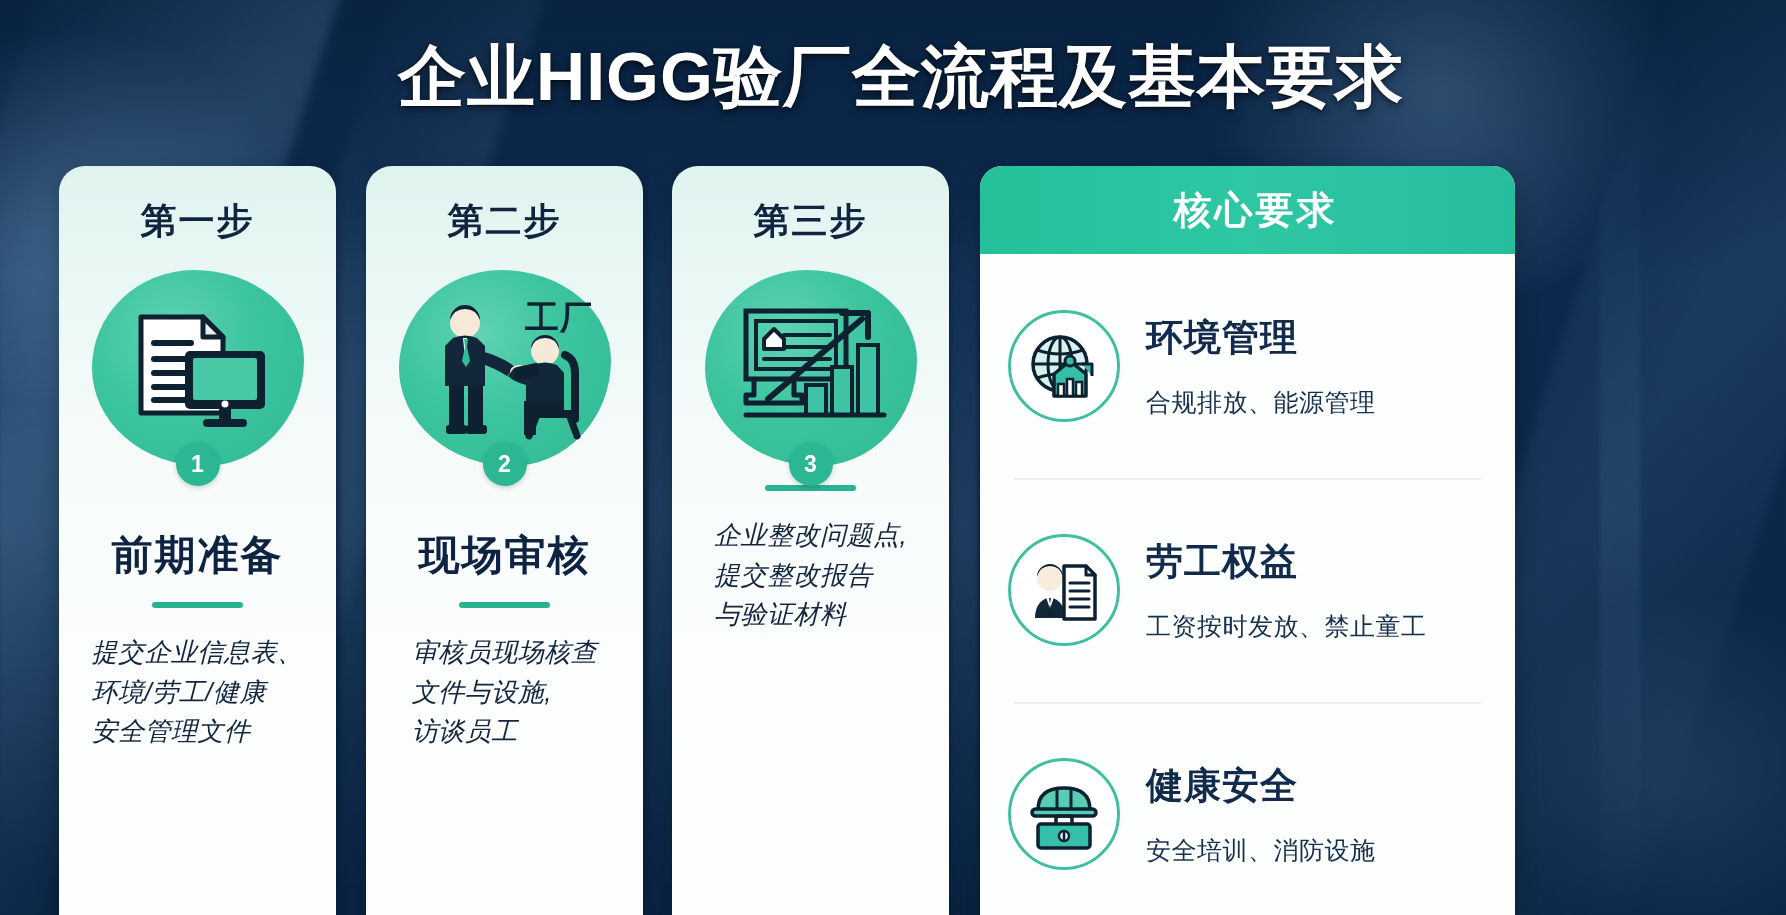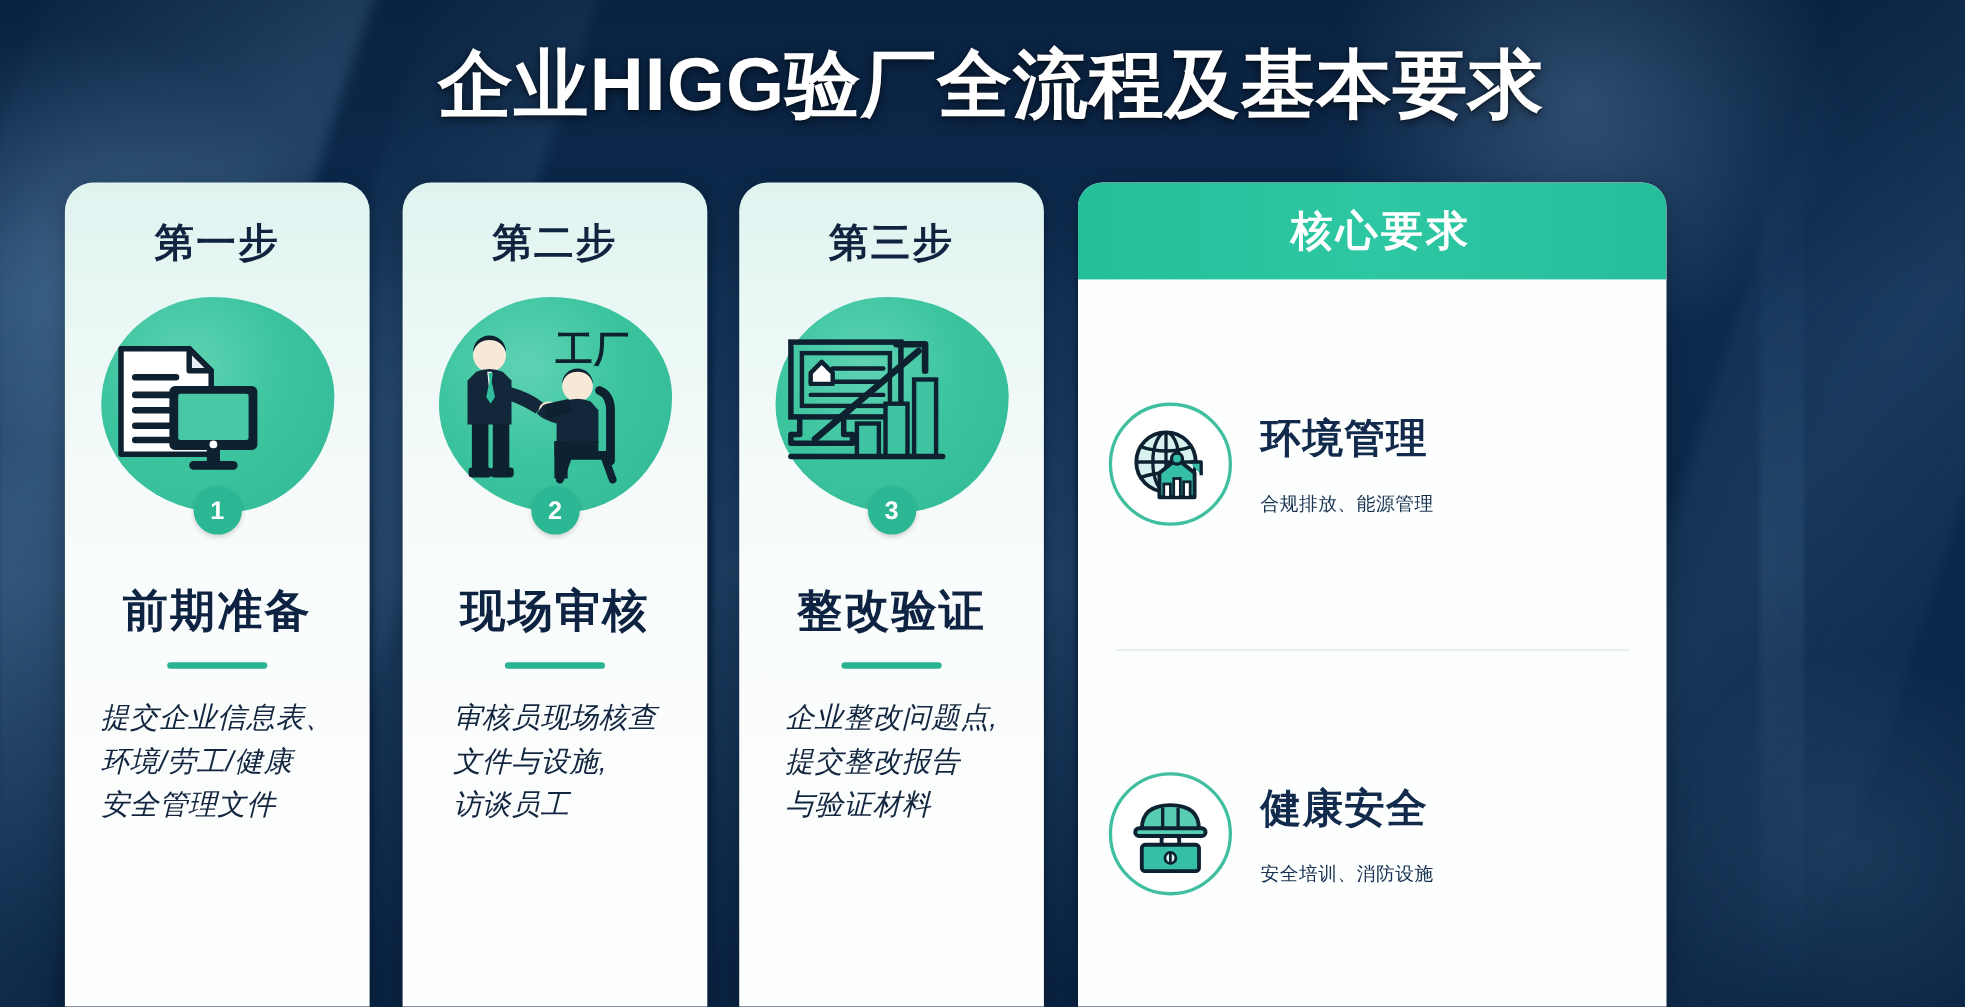--- a/index.html
+++ b/index.html
@@ -70,21 +70,21 @@
     margin-top:31px;
     font-size:36px; font-weight:bold; color:#10243f;
     letter-spacing:2px;
   }
 
   .icon-blob-wrap { position:relative; margin-top:24px; width:212px; height:196px; }
   .icon-blob {
     position:absolute; inset:0;
     background:radial-gradient(circle at 38% 32%, #5fd3b3 0%, #3cc49f 45%, #30b994 100%);
     border-radius:48% 52% 47% 53% / 50% 46% 54% 50%;
-    display:flex; align-items:center; 
+    display:flex; align-items:center; justify-content:center;
   }
   .num-badge {
     position:absolute; left:50%; bottom:-20px; transform:translateX(-50%);
     width:44px; height:44px; border-radius:50%;
     background:#2bb794; color:#ffffff;
     display:flex; align-items:center; justify-content:center;
     font-size:23px; font-weight:bold;
     box-shadow:0 2px 5px rgba(0,0,0,.18);
   }
 
@@ -133,21 +133,21 @@
     height:2px; background:#eceff0;
   }
   .req-icon {
     flex:none; width:112px; height:112px; border-radius:50%;
     border:3px solid #3fbfa0;
     background:#ffffff;
     display:flex; align-items:center; justify-content:center;
   }
   .req-text { display:flex; flex-direction:column; gap:23px; }
   .req-title { font-size:37px; font-weight:bold; color:#122b4c; letter-spacing:1px; }
-  .req-sub   { font-size:17px; color:#16304f; letter-spacing:.5px; }
+  .req-sub   { font-size:25px; color:#16304f; letter-spacing:.5px; }
 </style>
 </head>
 <body>
 
 <div id="bg">
   <div class="bg-base"></div>
   <div class="bg-diag" style="left:-120px; top:-60px; width:300px; height:1100px;"></div>
   <div class="bg-diag" style="left:240px; top:-80px; width:150px; height:1100px; opacity:.55;"></div>
   <div class="bg-diag" style="left:1520px; top:-80px; width:260px; height:1100px; opacity:.5;"></div>
   <div class="bg-streak" style="left:0px; top:180px; width:60px; height:700px; opacity:.5;"></div>
@@ -263,21 +263,20 @@
         <rect x="100" y="66" width="20" height="48" fill="#3fc3a2" stroke="#0d2130" stroke-width="4"></rect>
         <rect x="126" y="44" width="20" height="70" fill="#3fc3a2" stroke="#0d2130" stroke-width="4"></rect>
 
         <path d="M36 98 L130 18" fill="none" stroke="#0d2130" stroke-width="6" stroke-linecap="round"></path>
         <path d="M110 12 h26 v24" fill="none" stroke="#0d2130" stroke-width="6" stroke-linecap="round" stroke-linejoin="round"></path>
         <line x1="14" y1="114" x2="152" y2="114" stroke="#0d2130" stroke-width="5" stroke-linecap="round"></line>
       </svg>
     </div>
     <div class="num-badge">3</div>
   </div>
-  <div class="step-title">整改验证</div>
   <div class="step-rule"></div>
   <div class="step-desc">企业整改问题点,
 提交整改报告
 与验证材料</div>
 </div>
 
 <div id="req-panel">
   <div id="req-header">核心要求</div>
   <div id="req-body">
 
@@ -298,20 +297,45 @@
           <rect x="43" y="53" width="6" height="17" fill="#ffffff" stroke="#0d2130" stroke-width="2.5"></rect>
           <rect x="52" y="56" width="6" height="14" fill="#ffffff" stroke="#0d2130" stroke-width="2.5"></rect>
         </svg>
       </div>
       <div class="req-text">
         <div class="req-title">环境管理</div>
         <div class="req-sub">合规排放、能源管理</div>
       </div>
     </div>
 
+    <div class="req-row">
+      <div class="req-icon">
+        <svg width="80" height="80" viewBox="0 0 80 80">
+
+          <circle cx="26" cy="28" r="13" fill="#f9ecdb"></circle>
+          <path d="M13 27 a13 13 0 0 1 26 0 q-3 -11 -13 -11 q-10 0 -13 11z" fill="#0d2130"></path>
+          <path d="M11 68 q0 -17 15 -21 q15 4 15 21z" fill="#12283a"></path>
+          <path d="M22 47 l4 12 l4 -12 z" fill="#ffffff"></path>
+          <path d="M25 48 l1 6 l-2 10 l2 4 l2 -4 l-2 -10 l1 -6z" fill="#0d2130"></path>
+
+          <path d="M40 16 h22 l9 9 v44 h-31 z" fill="#ffffff" stroke="#0d2130" stroke-width="3.5" stroke-linejoin="round"></path>
+          <path d="M62 16 v9 h9 z" fill="#e4ebee" stroke="#0d2130" stroke-width="3" stroke-linejoin="round"></path>
+          <g stroke="#0d2130" stroke-width="3" stroke-linecap="round">
+            <line x1="46" y1="33" x2="65" y2="33"></line>
+            <line x1="46" y1="41" x2="65" y2="41"></line>
+            <line x1="46" y1="49" x2="65" y2="49"></line>
+            <line x1="46" y1="57" x2="65" y2="57"></line>
+          </g>
+        </svg>
+      </div>
+      <div class="req-text">
+        <div class="req-title">劳工权益</div>
+        <div class="req-sub">工资按时发放、禁止童工</div>
+      </div>
+    </div>
 
     <div class="req-row">
       <div class="req-icon">
         <svg width="80" height="80" viewBox="0 0 80 80">
 
           <path d="M14 36 q0 -22 26 -22 q26 0 26 22 z" fill="#57cdb4" stroke="#0d2130" stroke-width="3.5" stroke-linejoin="round"></path>
           <line x1="33" y1="16" x2="33" y2="36" stroke="#0d2130" stroke-width="3"></line>
           <line x1="47" y1="16" x2="47" y2="36" stroke="#0d2130" stroke-width="3"></line>
           <rect x="8" y="35" width="64" height="7" rx="3.5" fill="#57cdb4" stroke="#0d2130" stroke-width="3.5"></rect>
 

